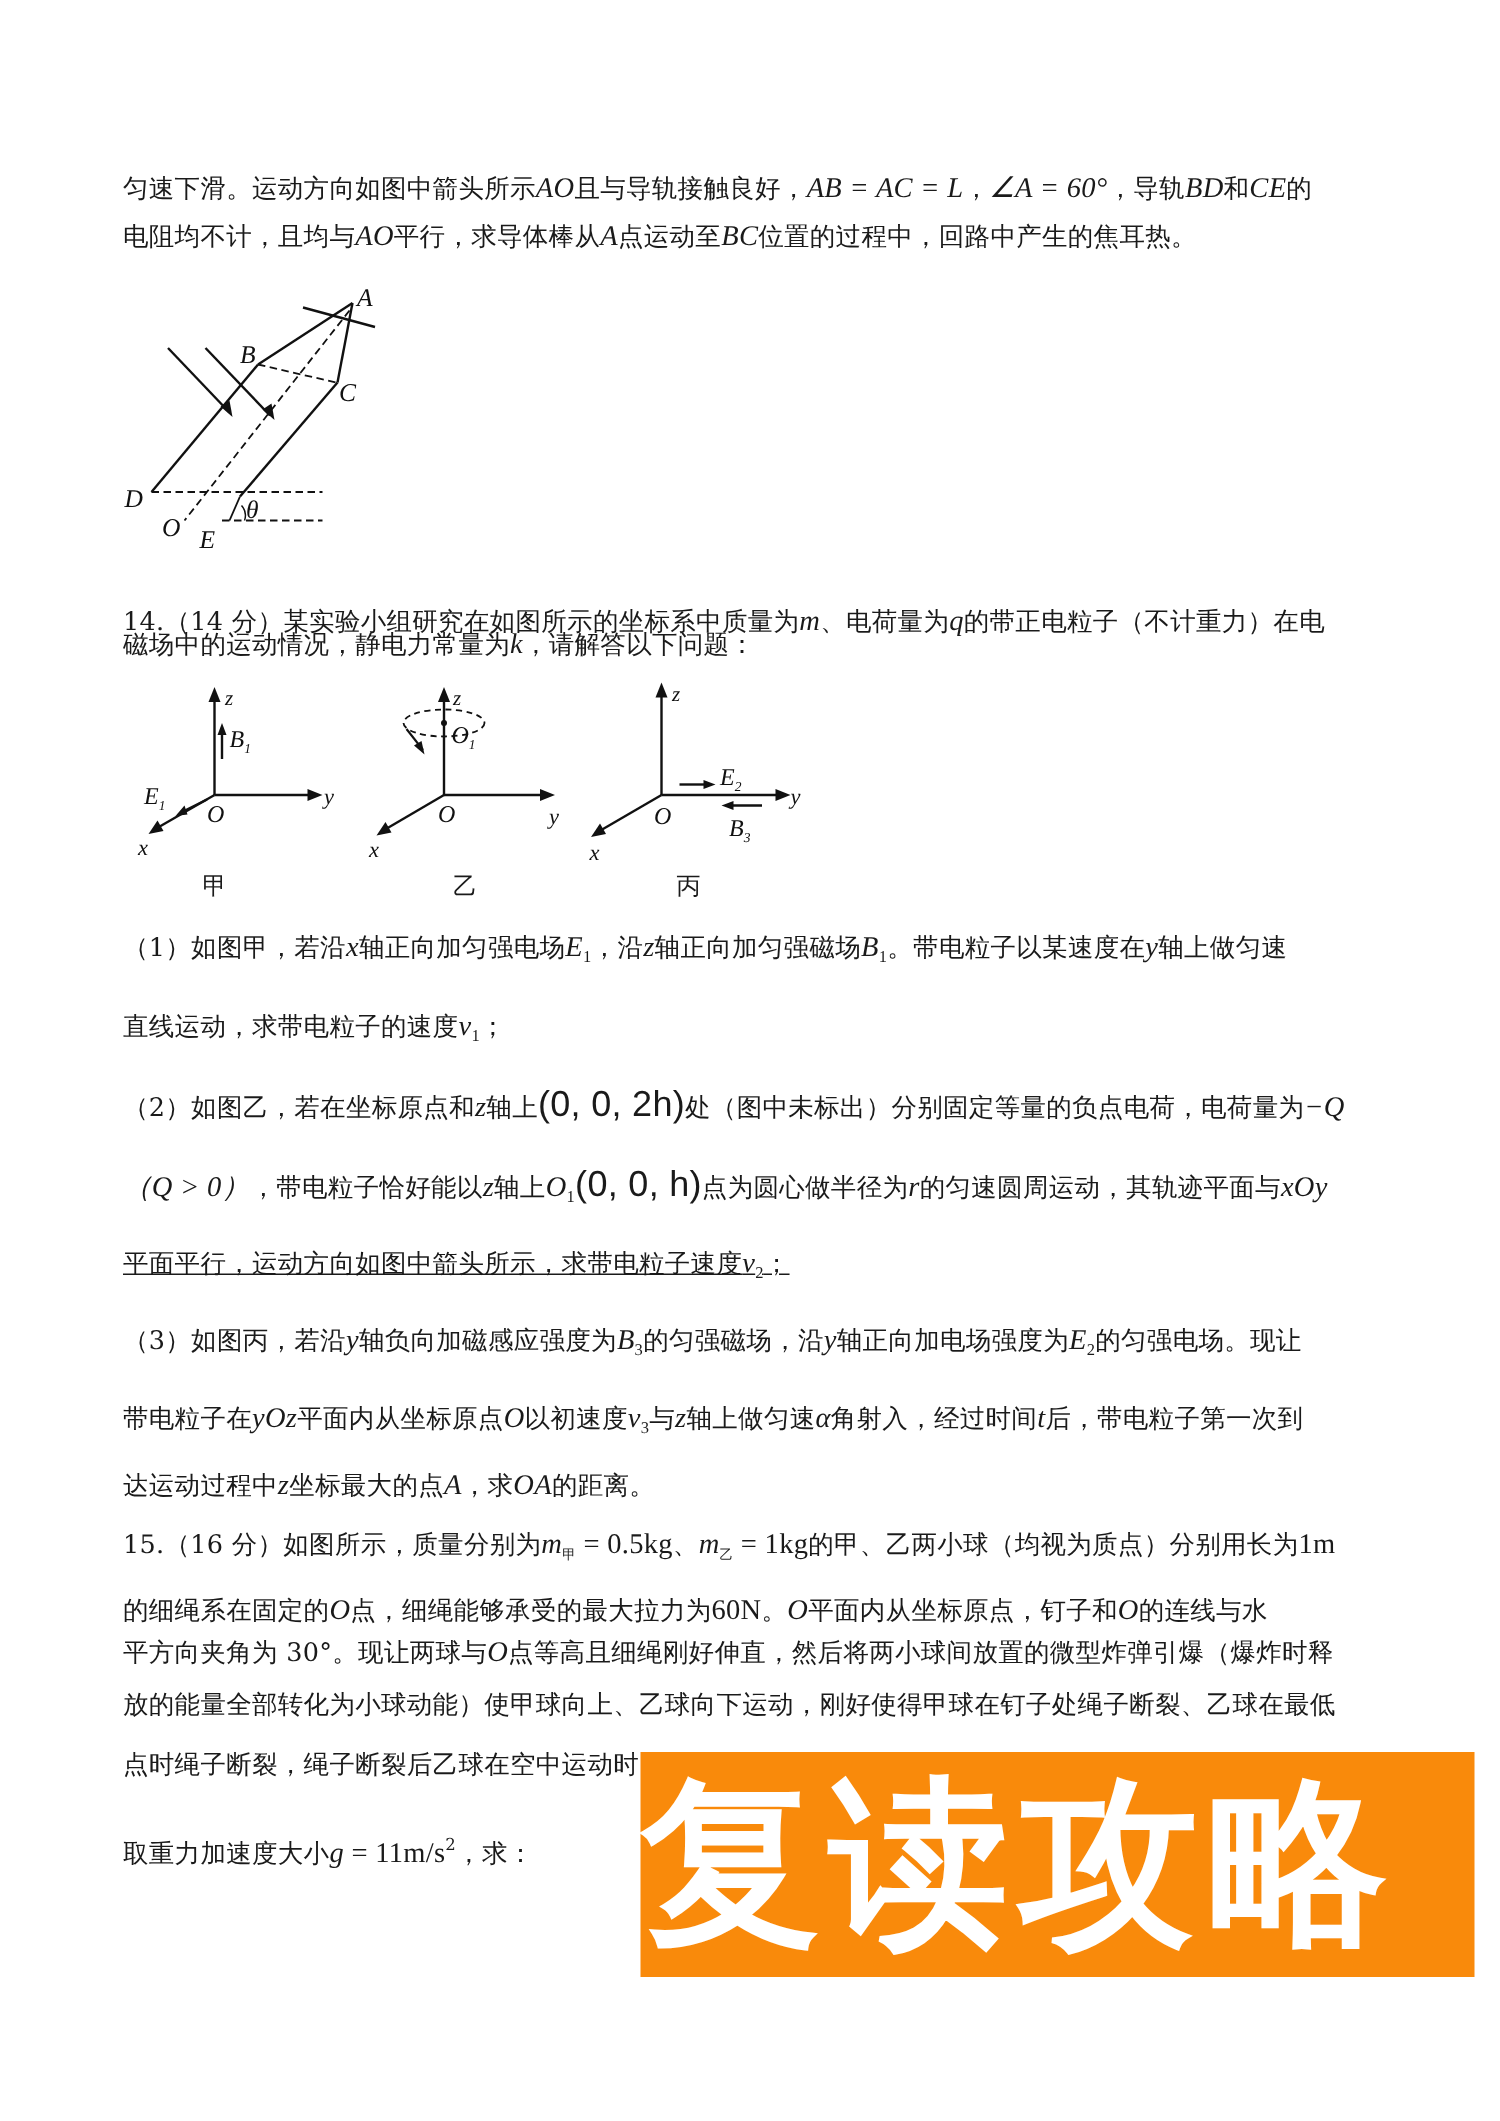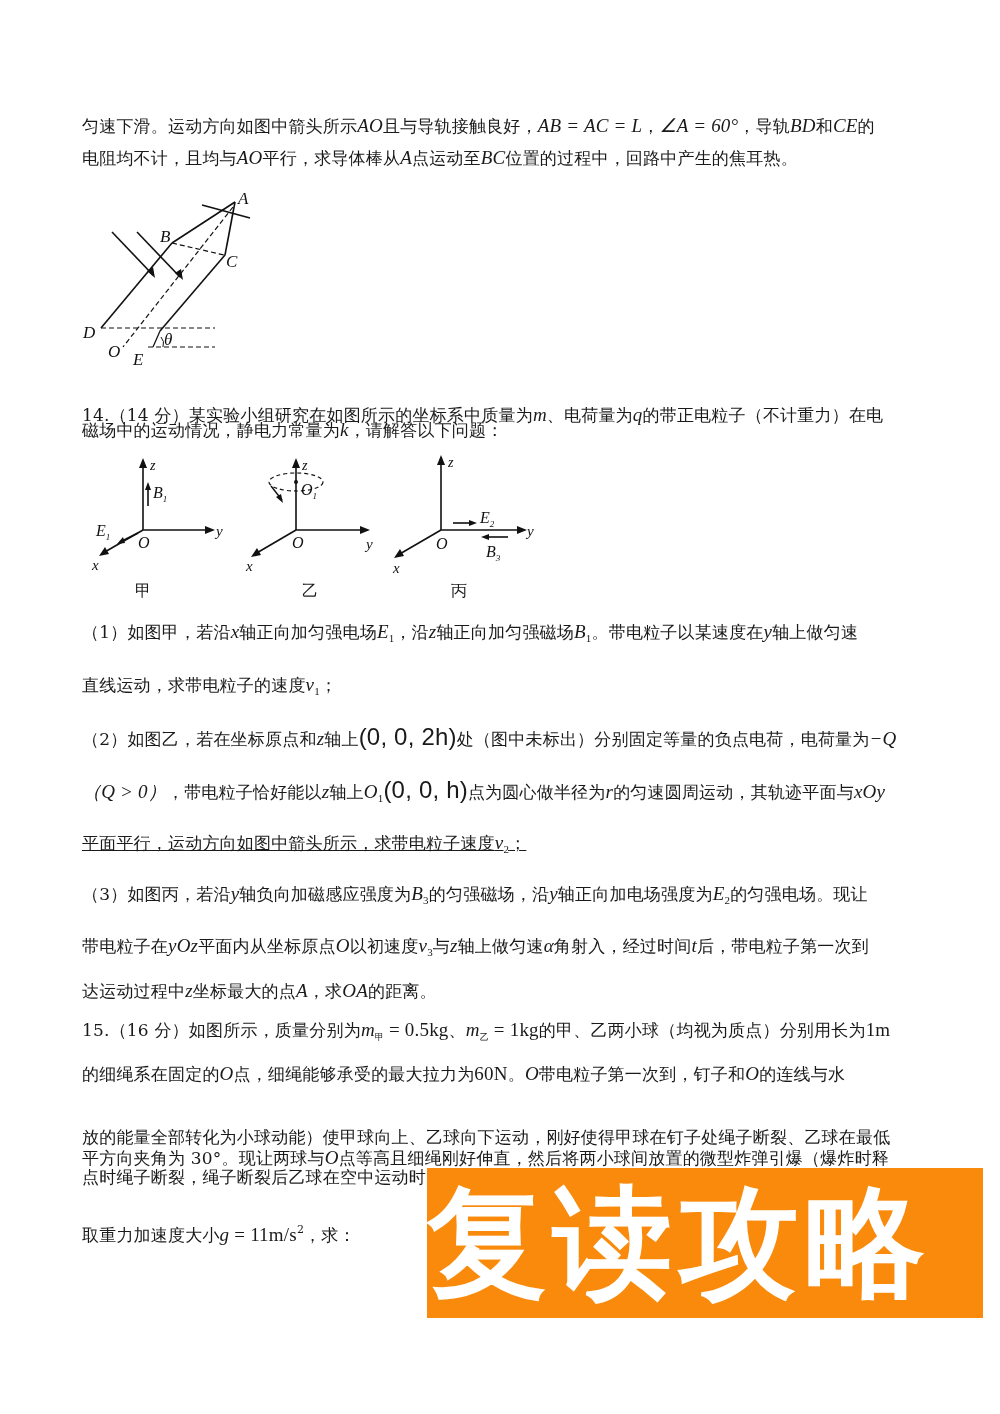--- a/index.html
+++ b/index.html
@@ -185,23 +185,23 @@
   <span>带电粒子在</span><span class="m">yOz</span><span>平面内从坐标原点</span><span class="m">O</span><span>以初速度</span><span class="m"><span>v</span><span class="sub">3</span></span><span>与</span><span class="m">z</span><span>轴上做匀速</span><span class="m">α</span><span>角射入，经过时间</span><span class="m">t</span><span>后，带电粒子第一次到</span>
 </div>
 <div class="line" style="top:980px;">
   <span>达运动过程中</span><span class="m">z</span><span>坐标最大的点</span><span class="m">A</span><span>，求</span><span class="m">OA</span><span>的距离。</span>
 </div>
 
 <div class="line" style="top:1019px;">
   <span>15.（16 分）如图所示，质量分别为</span><span class="m"><span>m</span><span class="sub" style="font-size:9px;">甲</span></span><span class="mr"> = 0.5kg</span><span>、</span><span class="m"><span>m</span><span class="sub" style="font-size:9px;">乙</span></span><span class="mr"> = 1kg</span><span>的甲、乙两小球（均视为质点）分别用长为</span><span class="mr">1m</span>
 </div>
 <div class="line" style="top:1063px;">
-  <span>的细绳系在固定的</span><span class="m">O</span><span>点，细绳能够承受的最大拉力为</span><span class="mr">60N</span><span>。</span><span class="m">O</span><span>带电粒子第一次到，钉子和</span><span class="m">O</span><span>的连线与水</span>
-</div>
-<div class="line" style="top:1147px;">
+  <span>的细绳系在固定的</span><span class="m">O</span><span>点，细绳能够承受的最大拉力为</span><span class="mr">60N</span><span>。</span><span class="m">O</span><span>平面内从坐标原点，钉子和</span><span class="m">O</span><span>的连线与水</span>
+</div>
+<div class="line" style="top:1091px;">
   <span>平方向夹角为 30°。现让两球与</span><span class="m">O</span><span>点等高且细绳刚好伸直，然后将两小球间放置的微型炸弹引爆（爆炸时释</span>
 </div>
 <div class="line" style="top:1126px;">放的能量全部转化为小球动能）使甲球向上、乙球向下运动，刚好使得甲球在钉子处绳子断裂、乙球在最低</div>
 <div class="line" style="top:1166px;">点时绳子断裂，绳子断裂后乙球在空中运动时</div>
 <div class="line" style="top:1219px;">
   <span>取重力加速度大小</span><span class="m">g</span><span class="mr"> = 11m/s</span><span class="sup">2</span><span>，求：</span>
 </div>
 
 <div class="banner">
   <span>复读攻略</span>

